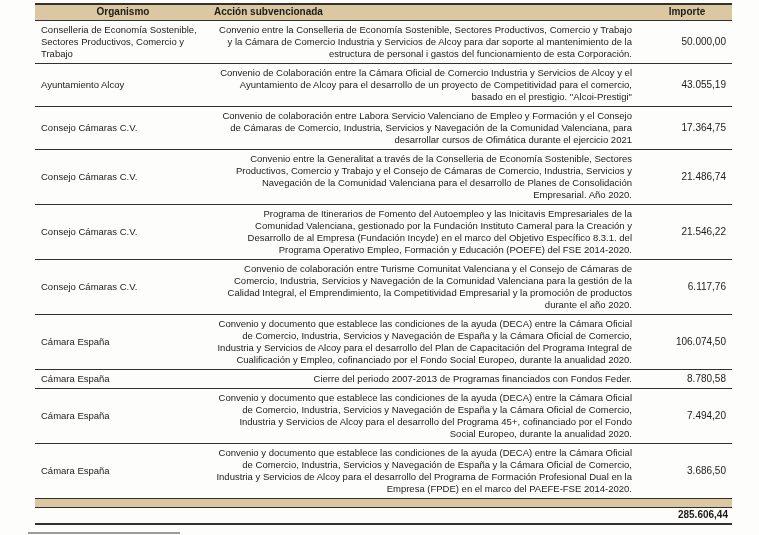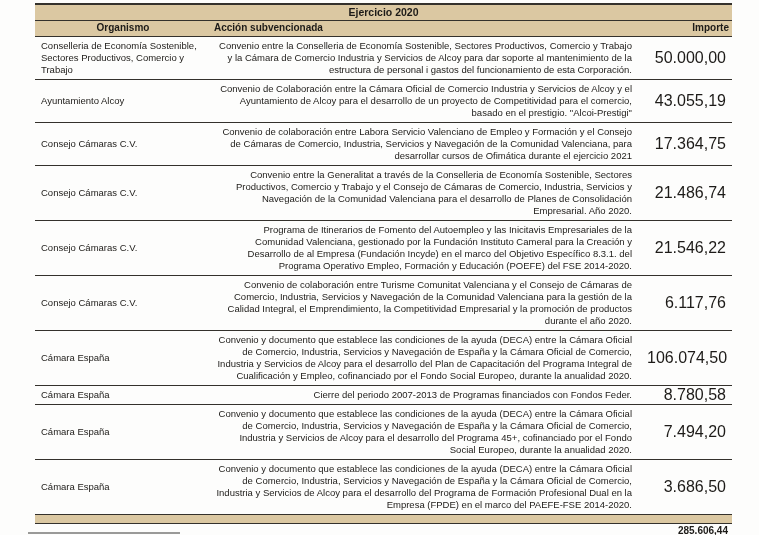--- a/index.html
+++ b/index.html
@@ -50,37 +50,37 @@
   }
   tr.head-row th {
     background: var(--header-bg, #dbc8a2);
     font-weight: bold;
     font-size: 10px;
     padding: 1px 3px 2px 3px;
     line-height: 12px;
   }
   th.h-org { }
   th.h-acc { text-align: left; }
-  th.h-imp { text-align: right; padding-right: 4px; }
+  th.h-imp { text-align: center; padding-right: 4px; }
 
   td.org {
     text-align: left;
     padding-left: 6px;
     padding-right: 8px;
     margin-left: 22px;
   }
   td.acc {
     text-align: right;
     padding-left: 4px;
     padding-right: 10px;
   }
   td.imp {
     text-align: right;
     padding-right: 6px;
-    font-size: 16px;
+    font-size: 10px;
   }
 
   tr.spacer-row td {
     background: var(--header-bg, #dbc8a2);
     padding: 0;
     height: 8px;
     line-height: 8px;
     font-size: 1px;
   }
   tr.total-row td {
@@ -105,23 +105,20 @@
 <body>
 
 <div class="sheet">
   <table class="subsidies">
     <colgroup>
       <col class="c-org">
       <col class="c-acc">
       <col class="c-imp">
     </colgroup>
     <tbody>
-      <tr class="title-row">
-        <th colspan="3">Ejercicio 2020</th>
-      </tr>
       <tr class="head-row">
         <th class="h-org">Organismo</th>
         <th class="h-acc">Acción subvencionada</th>
         <th class="h-imp">Importe</th>
       </tr>
 
       <tr>
         <td class="org">Conselleria de Economía Sostenible, Sectores Productivos, Comercio y Trabajo</td>
         <td class="acc">Convenio entre la Conselleria de Economía Sostenible, Sectores Productivos, Comercio y Trabajo y la Cámara de Comercio Industria y Servicios de Alcoy para dar soporte al mantenimiento de la estructura de personal i gastos del funcionamiento de esta Corporación.</td>
         <td class="imp">50.000,00</td>

